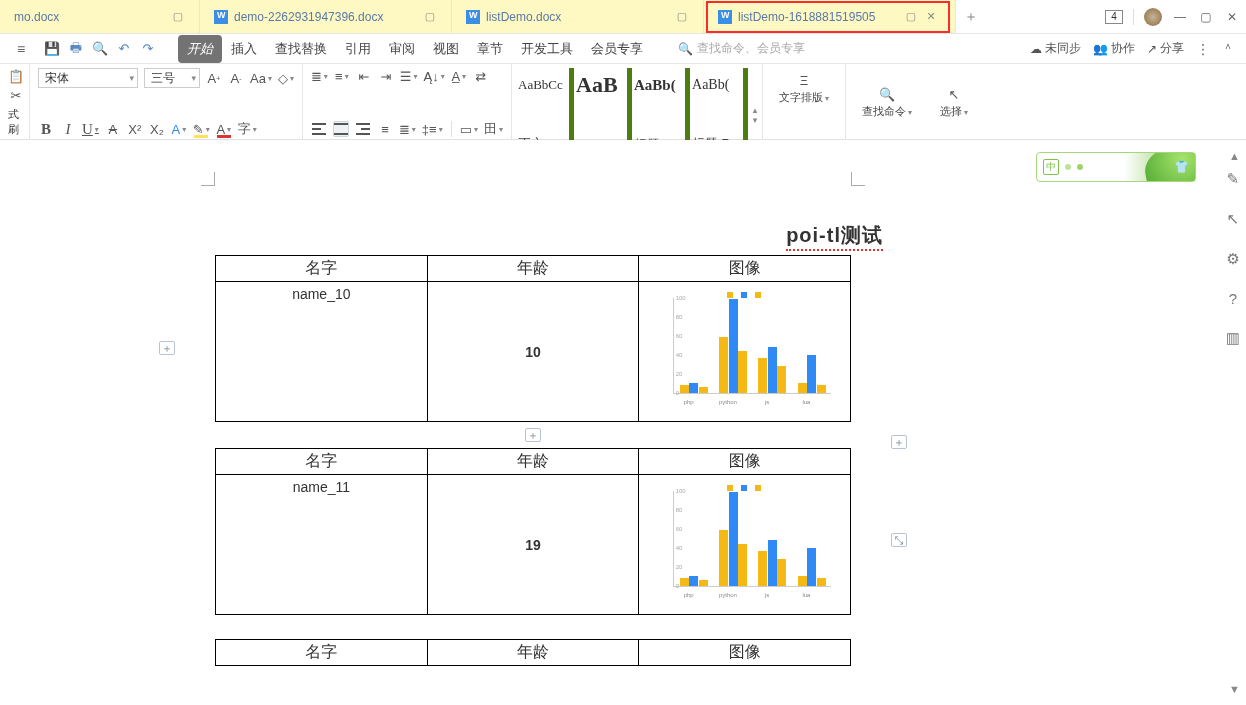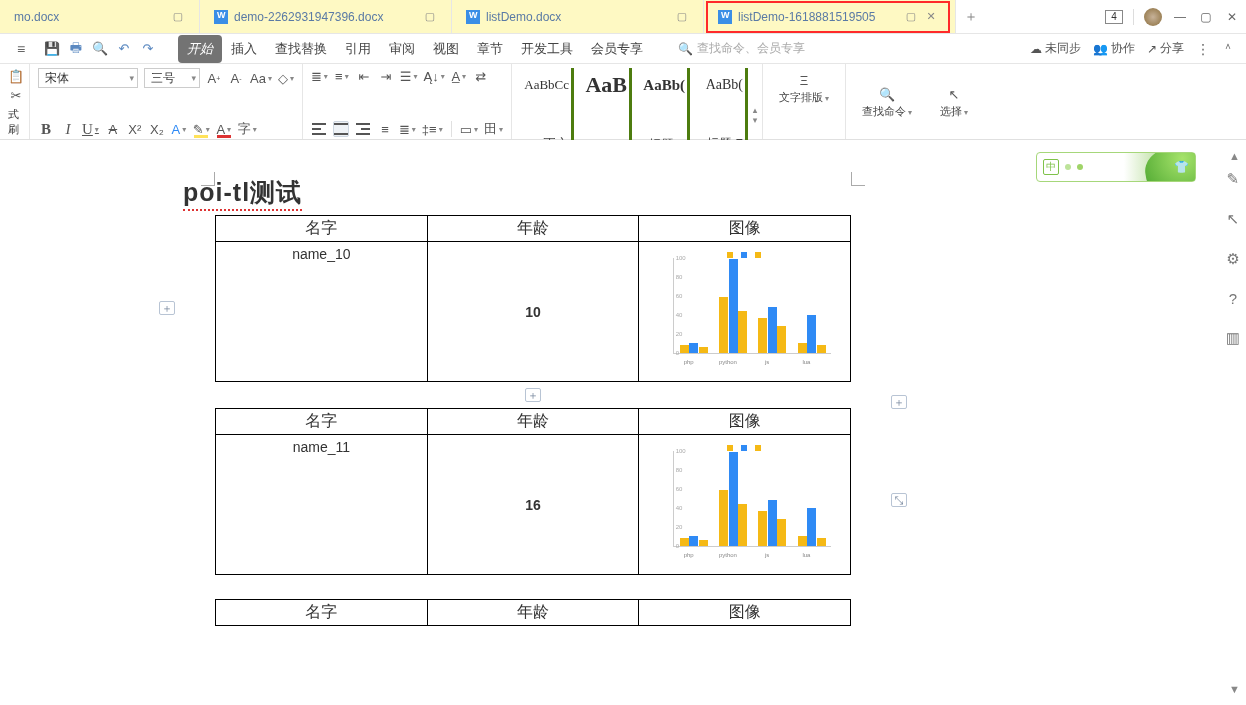--- a/index.html
+++ b/index.html
@@ -54,33 +54,33 @@
   .italic { font-style:italic; font-family:"Times New Roman",serif; font-size:15px; }
   .underline { text-decoration:underline; font-family:"Times New Roman",serif; font-size:15px; }
   .strike { text-decoration:line-through; font-size:13px; }
   .colorbar { display:inline-block; width:14px; height:3px; position:absolute; bottom:-1px; left:1px; }
 
   .align-btn { display:inline-block; width:14px; height:12px; position:relative; }
   .align-btn span { position:absolute; left:0; height:2px; background:#555; }
 
   
   .style-gal { display:flex; gap:0px; align-items:stretch; }
-  .style-card { width:58px; border-right:3px solid #4d7c0f; display:flex; flex-direction:column; align-items:flex-end; justify-content:center; padding:4px 2px;gap:36px; }
+  .style-card { width:58px; border-right:5px solid #4d7c0f; display:flex; flex-direction:column; align-items:flex-start; justify-content:center; padding:4px 2px;gap:36px; }
   .style-card .prev { font-family:"Times New Roman",serif; color:#333; }
   .sc-label { font-size:13px; color:#444; margin-top:6px; }
   .gal-arrow { width:14px; display:flex; flex-direction:column; justify-content:center; align-items:center; gap:2px; color:#888; font-size:9px; }
   .big-btn { display:flex; flex-direction:column; align-items:center; justify-content:center; gap:2px; padding:4px 8px; font-size:11px; color:#444; }
 
   
   .docarea { position:absolute; top:140px; left:0; right:0; bottom:0; background:#fff; overflow:hidden; }
   .page { position:absolute; left:183px; top:12px; width:700px; background:#fff; }
   .corner { position:absolute; width:14px; height:14px; }
   .corner.tl { left:18px; top:20px; border-left:1px solid #aaa; border-top:1px solid #aaa; transform:rotate(180deg);}
   .corner.tr { right:18px; top:20px; border-right:1px solid #aaa; border-top:1px solid #aaa; transform:rotate(180deg);}
-  .doc-title { text-align:left; font-family:"SimSun","宋体",serif; font-weight:bold; font-size:25px; letter-spacing:1px; margin-top:24px;}
+  .doc-title { text-align:right; font-family:"SimSun","宋体",serif; font-weight:bold; font-size:20px; letter-spacing:1px; margin-top:70px;}
   .wavy { display:inline-block; border-bottom:2px dotted #d33; }
   .doc-date { text-align:right; padding-right:30px; font-family:"Times New Roman",serif; font-weight:bold; font-size:18px; margin-top:6px; }
 
   .tbl { border-collapse:collapse; margin:4px auto 24px auto; width:636px; table-layout:fixed; }
   .tbl th,.tbl td { border:1px solid #000; text-align:center; padding:0; font-size:14px; }
   .tbl th { font-weight:normal; font-family:"SimSun",serif; font-size:16px; height:26px;}
   .tbl td.data { height:140px; }
   .tbl td.data.short { height:14px;}
   .name-cell { font-size:13px; vertical-align:top; padding-top:4px !important; }
   .age-cell { font-weight:bold; font-size:14px; }
@@ -366,21 +366,21 @@
 
     <table class="tbl">
       <tbody>
           <tr>
             <th>名字</th>
             <th>年龄</th>
             <th>图像</th>
           </tr>
       <tr>
         <td class="data name-cell">name_11</td>
-        <td class="data age-cell">16</td>
+        <td class="data age-cell">19</td>
         <td class="data">
               <div class="chart">
                 <div class="legend-top">
                   <span><i style="background:#f5b915"></i></span>
                   <span><i style="background:#2f8af5"></i></span>
                   <span><i style="background:#f5b915"></i></span>
                 </div>
                 <div class="plot">
                   <div class="ytick" style="bottom: calc(0% - 3px);">0</div>
                   <div class="ytick" style="bottom: calc(20% - 3px);">20</div>

